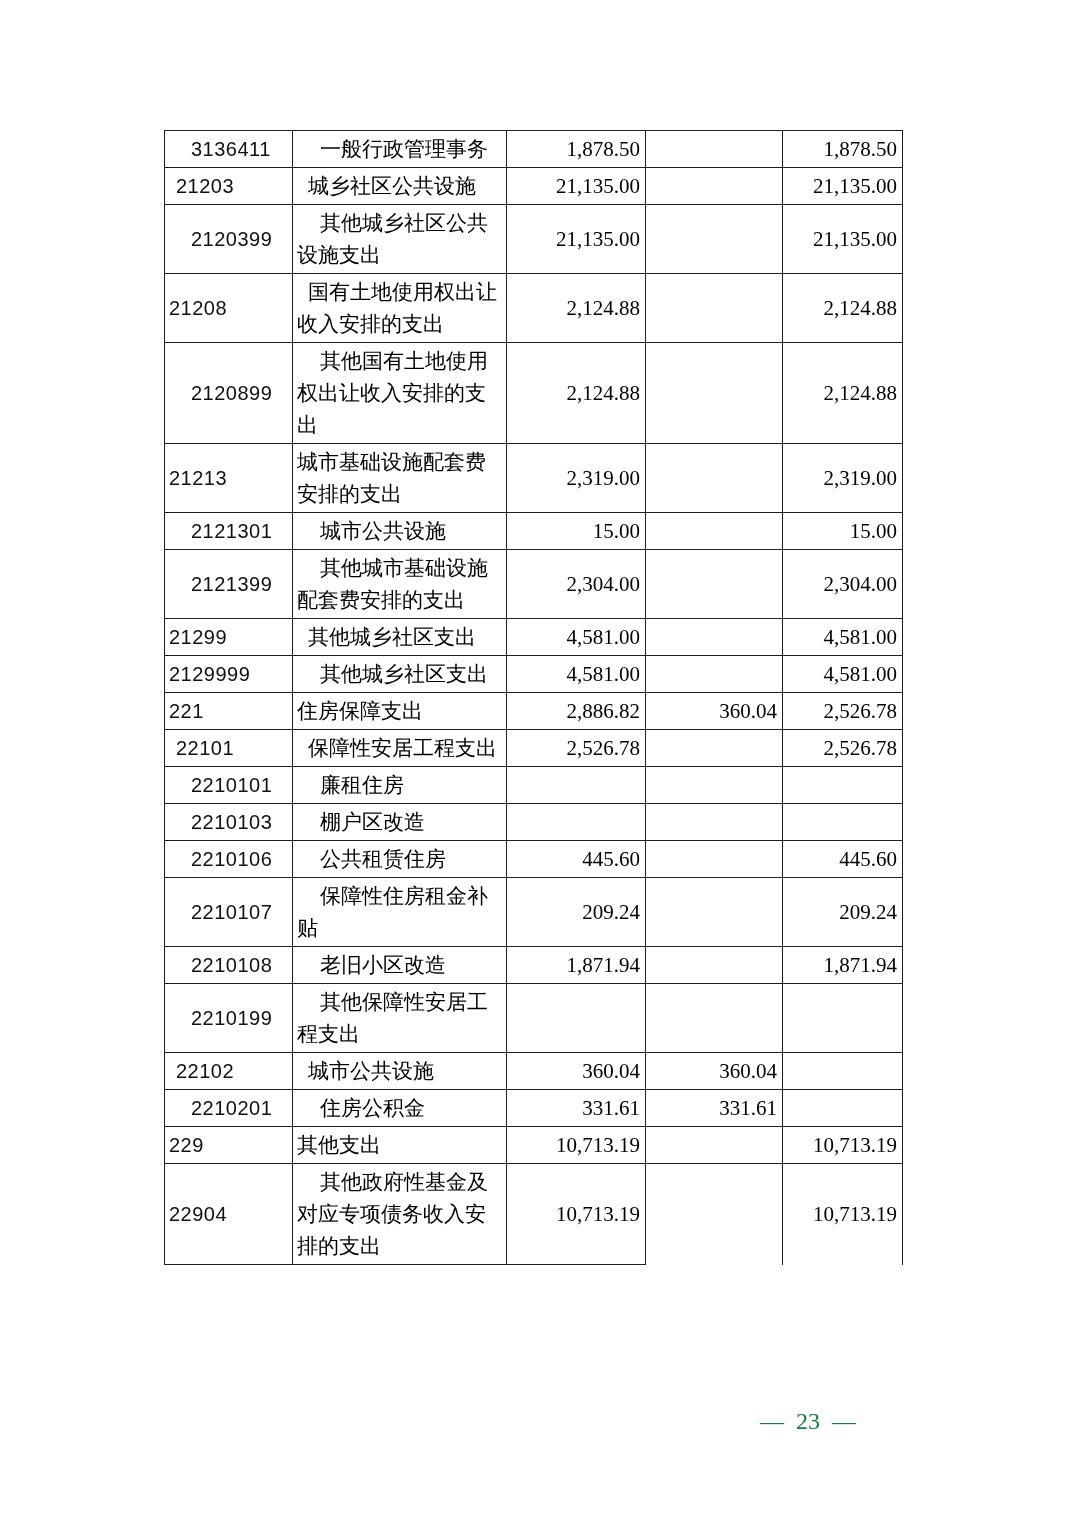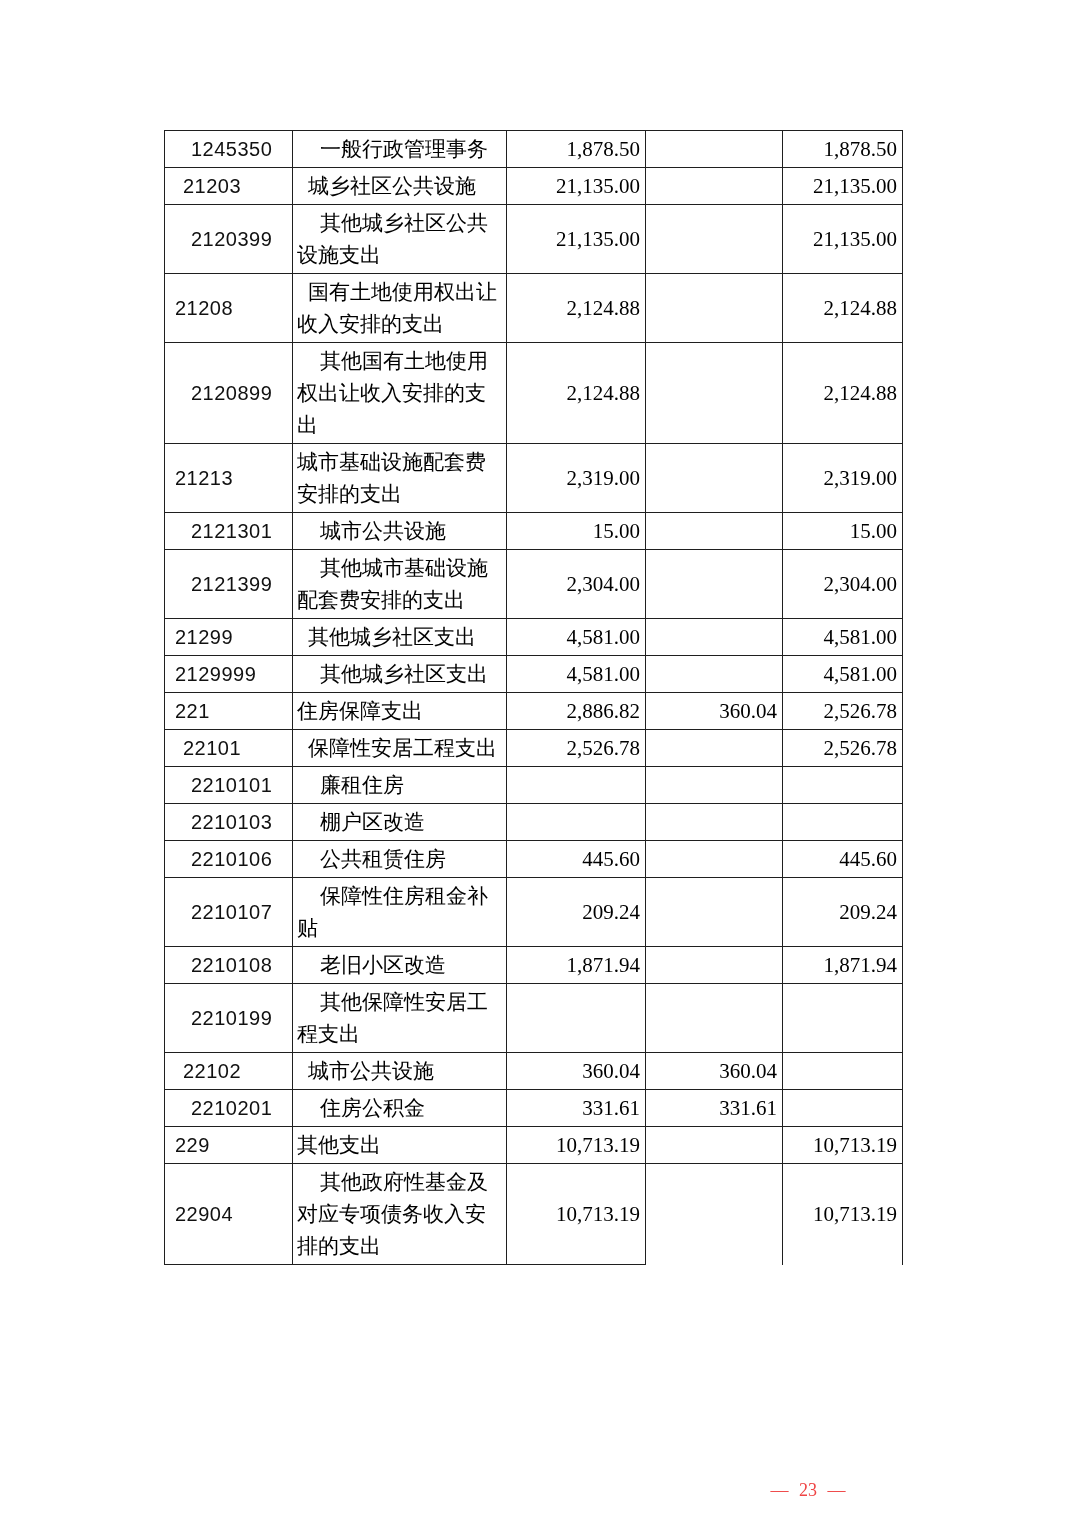--- a/index.html
+++ b/index.html
@@ -40,56 +40,56 @@
     font-family: "Liberation Serif", serif;
     white-space: pre-line;
     word-break: break-all;
   }
   td.amt {
     text-align: right;
     padding-right: 5px;
     font-family: "Liberation Serif", serif;
   }
   
-  .ci0 { padding-left: 10px; }
-  .ci1 { padding-left: 18px; margin-left: 14px; }
+  .ci0 { padding-left: 4px; }
+  .ci1 { padding-left: 11px; margin-left: 14px; }
   .ci2 { padding-left: 26px; }
   
   .ni0 { text-indent: 0; }
   .ni1 { text-indent: 11px; }
   .ni2 { text-indent: 23px; }
   
   td.nb { border-bottom: none; }
 
   .footer-page-number {
     position: absolute;
-    left: 742px; top: 1480px;
+    left: 742px; top: 1408px;
     width: 132px;
     text-align: center;
-    font-size: 18px;
-    font-family: "Liberation Serif", serif;
-    color: #ef4444;
+    font-size: 24px;
+    font-family: "Liberation Serif", serif;
+    color: #15803d;
     word-spacing: 6px;
   }
 </style>
 </head>
 <body>
 
 <div class="page">
   <table class="budget-table">
     <colgroup>
       <col style="width:128px">
       <col style="width:214px">
       <col style="width:139px">
       <col style="width:137px">
       <col style="width:120px">
     </colgroup>
     <tbody>
         <tr>
-          <td class="code ci2">1245350</td>
+          <td class="code ci2">3136411</td>
           <td class="name ni2">一般行政管理事务</td>
           <td class="amt">1,878.50</td>
           <td class="amt"></td>
           <td class="amt">1,878.50</td>
         </tr>
         <tr>
           <td class="code ci1">21203</td>
           <td class="name ni1">城乡社区公共设施</td>
           <td class="amt">21,135.00</td>
           <td class="amt"></td>

